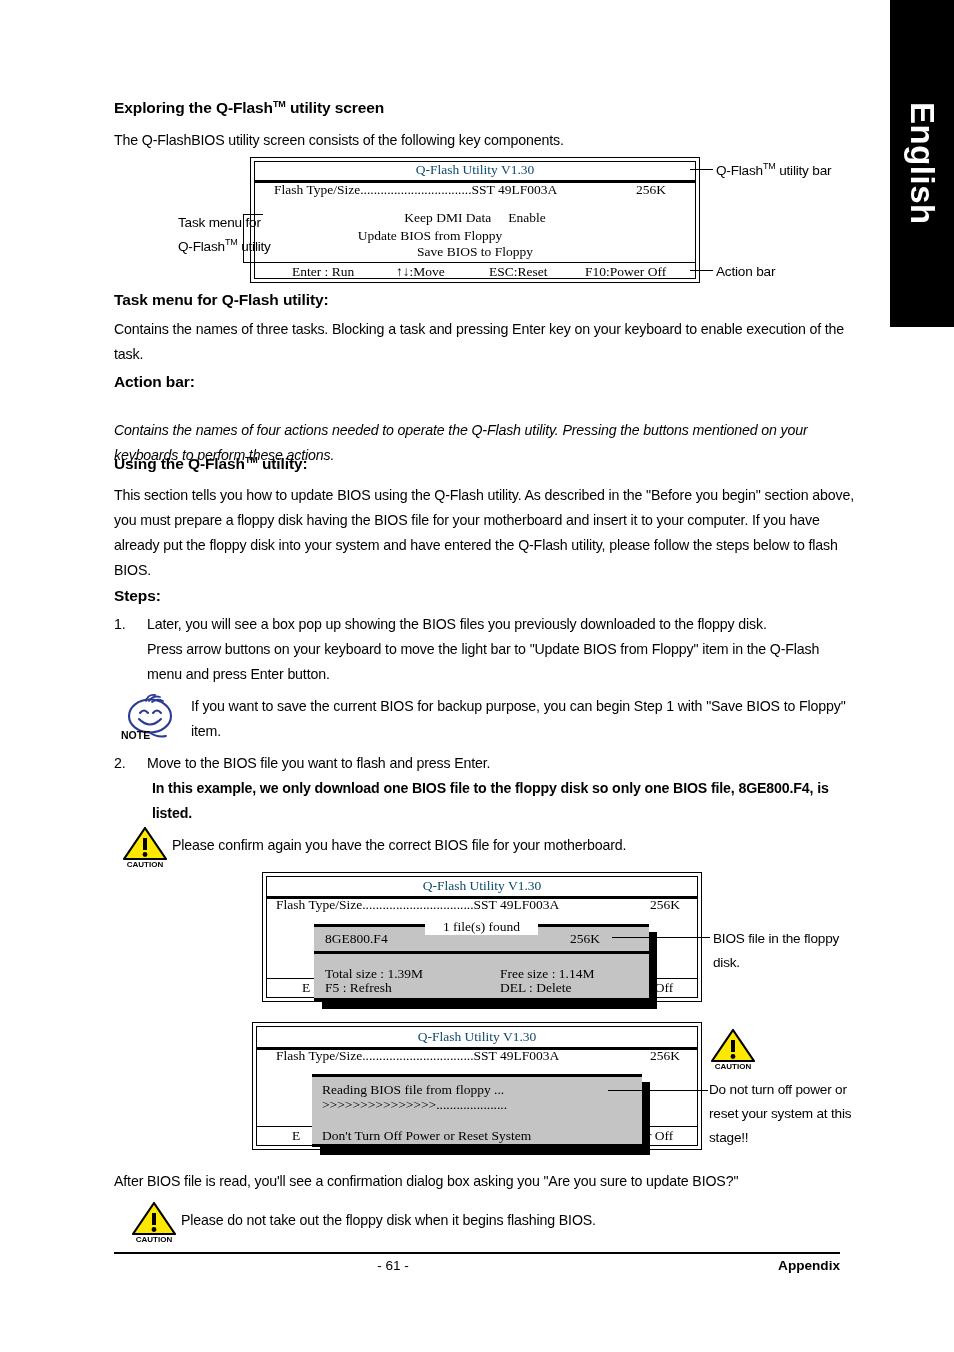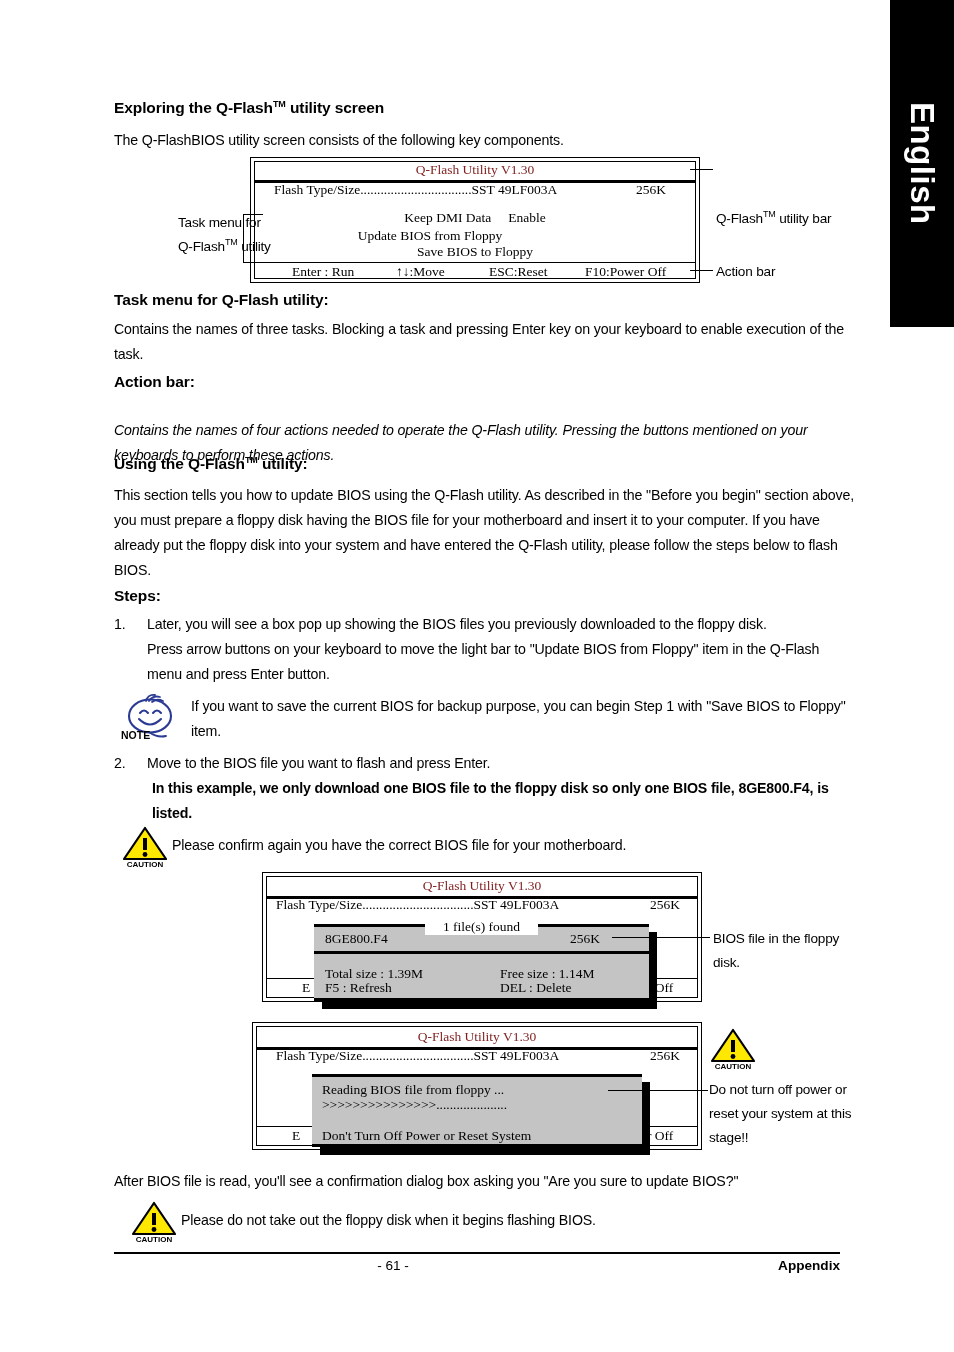--- a/index.html
+++ b/index.html
@@ -91,21 +91,21 @@
     border: 1px solid #000;
     box-sizing: border-box;
     background: #fff;
   }
   .bios-title {
     position: absolute;
     left: 0; right: 0;
     text-align: center;
     font-family: "Liberation Serif", serif;
     font-size: 13.5px;
-    color: #7f1d1d;
+    color: #0c4a6e;
   }
   .rule-thin {
     position: absolute;
     height: 1px;
     background: #000;
   }
   .rule-thick {
     position: absolute;
     height: 3px;
     background: #000;
@@ -248,21 +248,21 @@
   <div class="bios-center" style="left:254px; width:352px; top:228px;">Update BIOS from Floppy</div>
   <div class="bios-center" style="left:254px; width:442px; top:244px;">Save BIOS to Floppy</div>
 
   <div class="rule-thin" style="left:254px; top:262px; width:442px;"></div>
   <div class="bios-line" style="left:292px; top:264px;">Enter : Run</div>
   <div class="bios-line" style="left:396px; top:264px;">↑↓:Move</div>
   <div class="bios-line" style="left:489px; top:264px;">ESC:Reset</div>
   <div class="bios-line" style="left:585px; top:264px;">F10:Power Off</div>
 
   <div class="hline" style="left:690px; top:169px; width:23px;"></div>
-  <div class="callout" style="left:716px; top:159px;margin-top:48px;"><span>Q-Flash</span><sup class="tm">TM</sup><span> utility bar</span></div>
+  <div class="callout" style="left:716px; top:159px;"><span>Q-Flash</span><sup class="tm">TM</sup><span> utility bar</span></div>
 
   <div class="hline" style="left:690px; top:270px; width:23px;"></div>
   <div class="callout" style="left:716px; top:260px;">Action bar</div>
 
   <div class="vline" style="left:243px; top:214px; height:48px;"></div>
   <div class="hline" style="left:243px; top:214px; width:20px;"></div>
   <div class="hline" style="left:243px; top:262px; width:20px;"></div>
   <div class="callout-w" style="left:130px; top:211px; width:110px; text-align:left;margin-left:48px;">
     <div>Task menu for</div>
     <div><span>Q-Flash</span><sup class="tm">TM</sup><span> utility</span></div>

